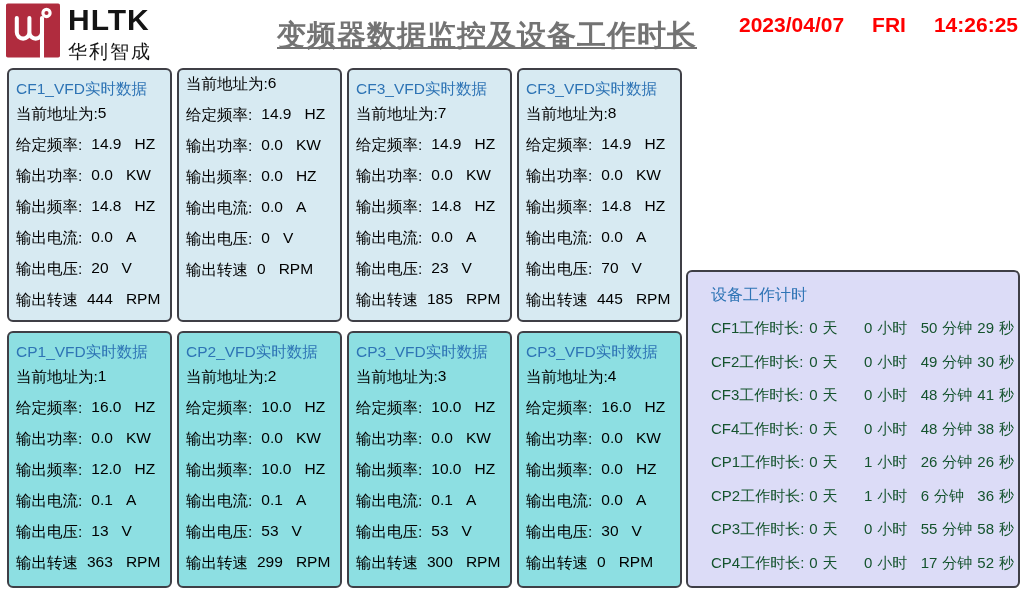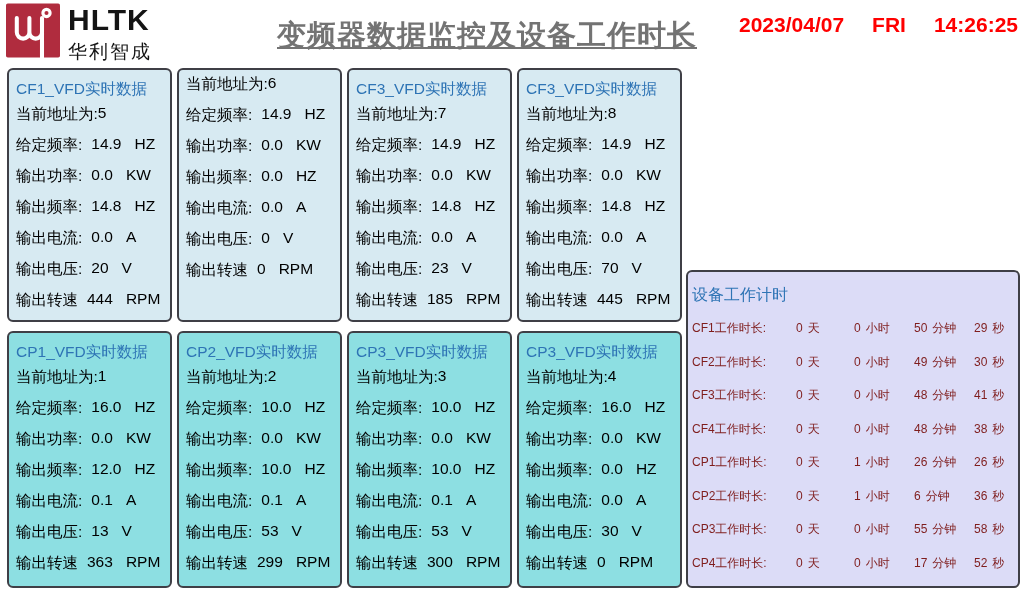--- a/index.html
+++ b/index.html
@@ -23,23 +23,23 @@
   .panel.cf { background:#d7eaf2; }
   .panel.cp { background:#8ddfe2; height:257px; }
   .ptitle { color:#2e74b5; font-size:15.5px; height:30px; display:flex; align-items:center; white-space:nowrap; }
   .prow { height:31px; display:flex; align-items:flex-start; font-size:15.5px; color:#000; white-space:nowrap; }
   .prow .v { margin-left:9px; }
   .prow .u { margin-left:13px; }
 
   
   .timer-panel { position:absolute; left:686px; top:270px; width:334px; height:318px;
                  background:#dcdcf7; border:2px solid #3f3f46; border-radius:6px;
-                 padding:6px 4px 6px 4px; }
+                 padding:6px 4px 6px 23px; }
   .timer-title { color:#2e74b5; font-size:16px; height:34px; display:flex; align-items:center; }
-  .trow { height:33.5px; display:flex; align-items:center; font-size:12px; color:#7f1d1d; white-space:nowrap; }
+  .trow { height:33.5px; display:flex; align-items:center; font-size:15px; color:#14532d; white-space:nowrap; }
   .trow .tlabel { width:104px; }
   .trow .seg { display:inline-block; }
   .trow .seg .un { margin-left:5px; }
   .trow .seg-d { width:58px; }
   .trow .seg-h { width:60px; }
   .trow .seg-m { width:60px; }
   .trow .seg-s { flex:1; }
 </style>
 </head>
 <body>

